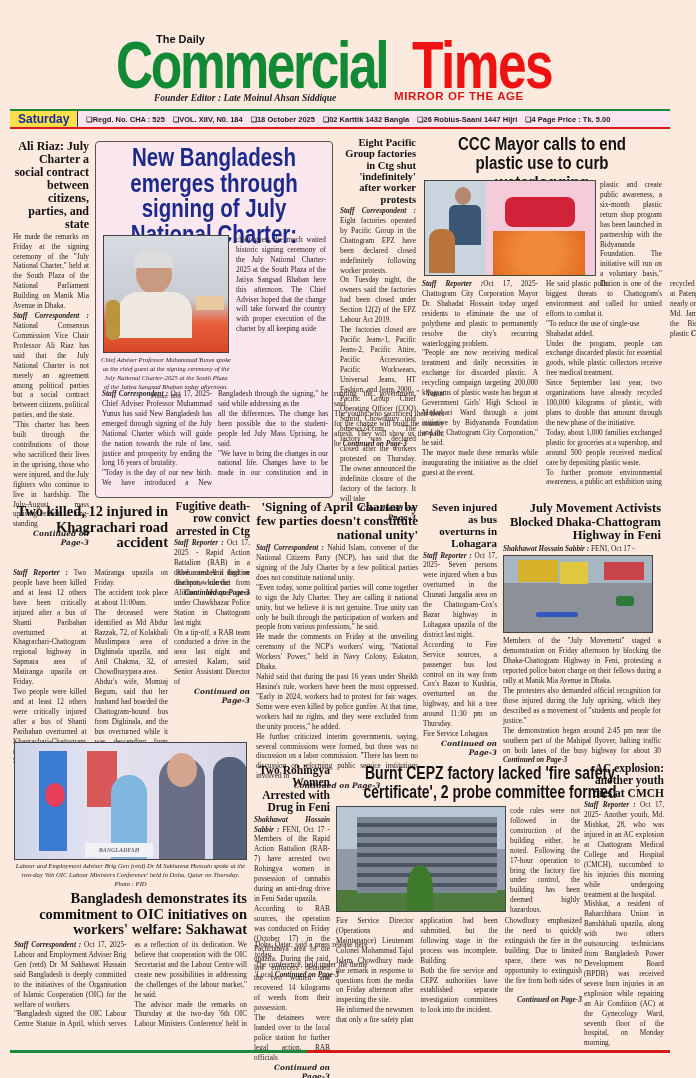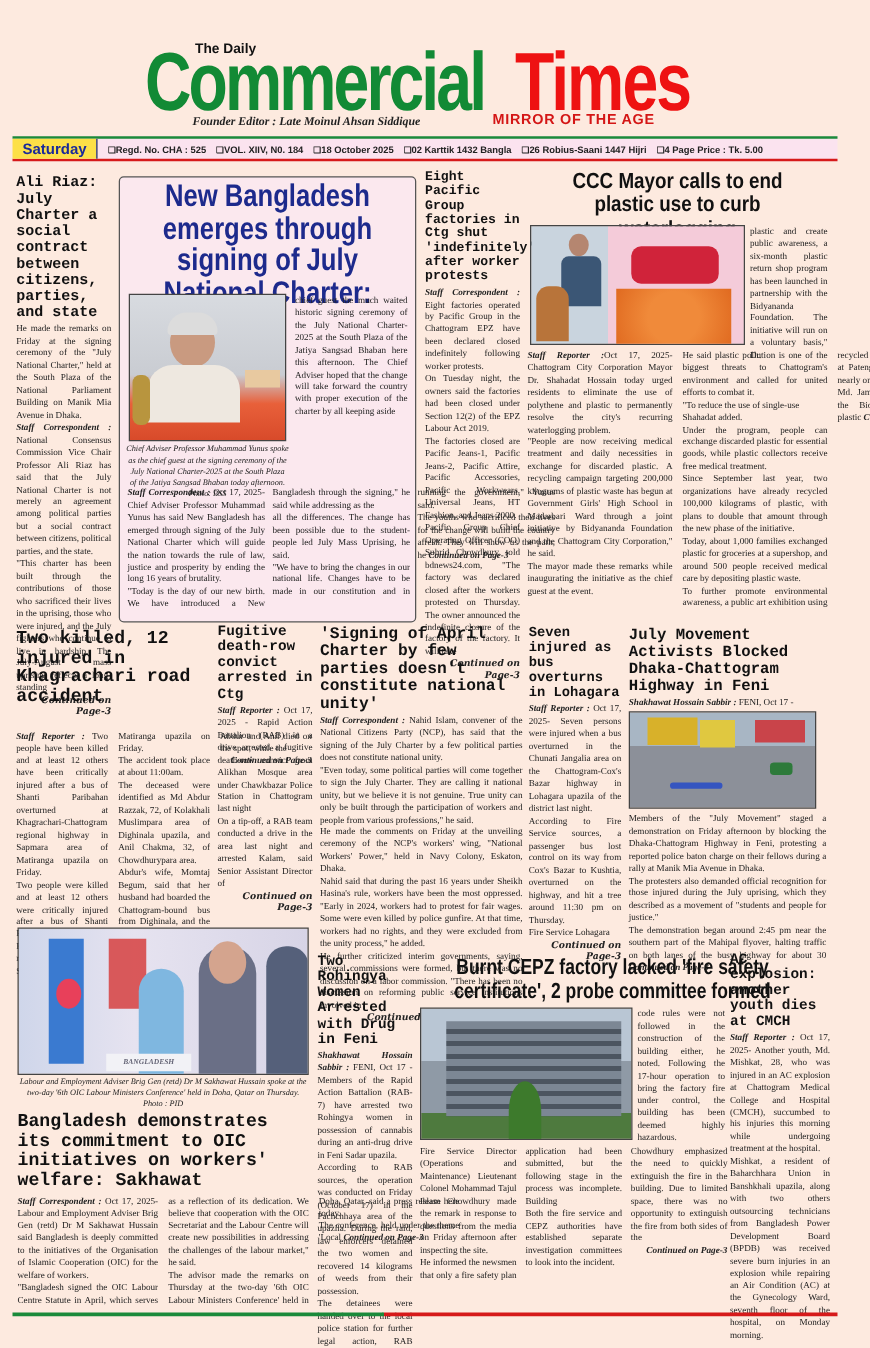--- a/index.html
+++ b/index.html
@@ -12,21 +12,21 @@
 .title-commercial{left:116px;top:30px;font:bold 66px/70px "Liberation Sans",sans-serif;color:#128a35;letter-spacing:-3px;transform:scaleX(0.78);transform-origin:left top}
 .title-times{left:412px;top:30px;font:bold 66px/70px "Liberation Sans",sans-serif;color:#ee1212;letter-spacing:-2px;transform:scaleX(0.78);transform-origin:left top}
 .founder{left:154px;top:93px;font:italic bold 9.5px "Liberation Serif",serif;color:#222}
 .motto{left:394px;top:90px;font:bold 11.5px "Liberation Sans",sans-serif;color:#d41616;letter-spacing:0.6px}
 
 #datebar{left:10px;top:109px;width:660px;height:20px;background:#fbe3ef;border-top:2px solid #1b8a3a;border-bottom:2px solid #d61a1a;display:flex;align-items:center}
 .daybox{height:100%;background:#fde047;padding:0 8px;font:bold 12px "Liberation Sans",sans-serif;color:#1a2a9a;display:flex;align-items:center;border-right:1px solid #1a2a9a}
 .dateitem{font:bold 7.5px "Liberation Sans",sans-serif;color:#222;margin-left:8px;white-space:nowrap}
 .dateitem:before{content:"\2751 ";font-size:7px}
 
-.hl{font-family:Liberation Mono, monospace;font-weight:bold;text-align:left;color:#111;line-height:1.08}
+.hl{font-family:Liberation Serif, serif;font-weight:bold;text-align:right;color:#111;line-height:1.08}
 .body{font:7.3px/1.36 "Liberation Serif",serif;text-align:justify;color:#222}
 .body p{margin:0}
 .by{font-style:italic;font-weight:bold}
 .cont{font-style:italic;font-weight:bold;text-align:right;font-size:7.4px}
 .cols2{column-count:2;column-gap:8px}
 .photo{border:1px solid #444;overflow:hidden}
 .cap{font:italic 6.6px/1.35 "Liberation Serif",serif;text-align:center;color:#222}
 .boxed{border:1.5px solid #555;border-radius:4px;background:#fbe8ee}
 .hl-blue{font:bold 25px/1.02 "Liberation Sans",sans-serif;color:#1d2a8c;text-align:center;transform:scaleX(0.82);transform-origin:center top}
 .hl-sans{font:bold 20px/1.1 "Liberation Sans",sans-serif;color:#111;text-align:center}

